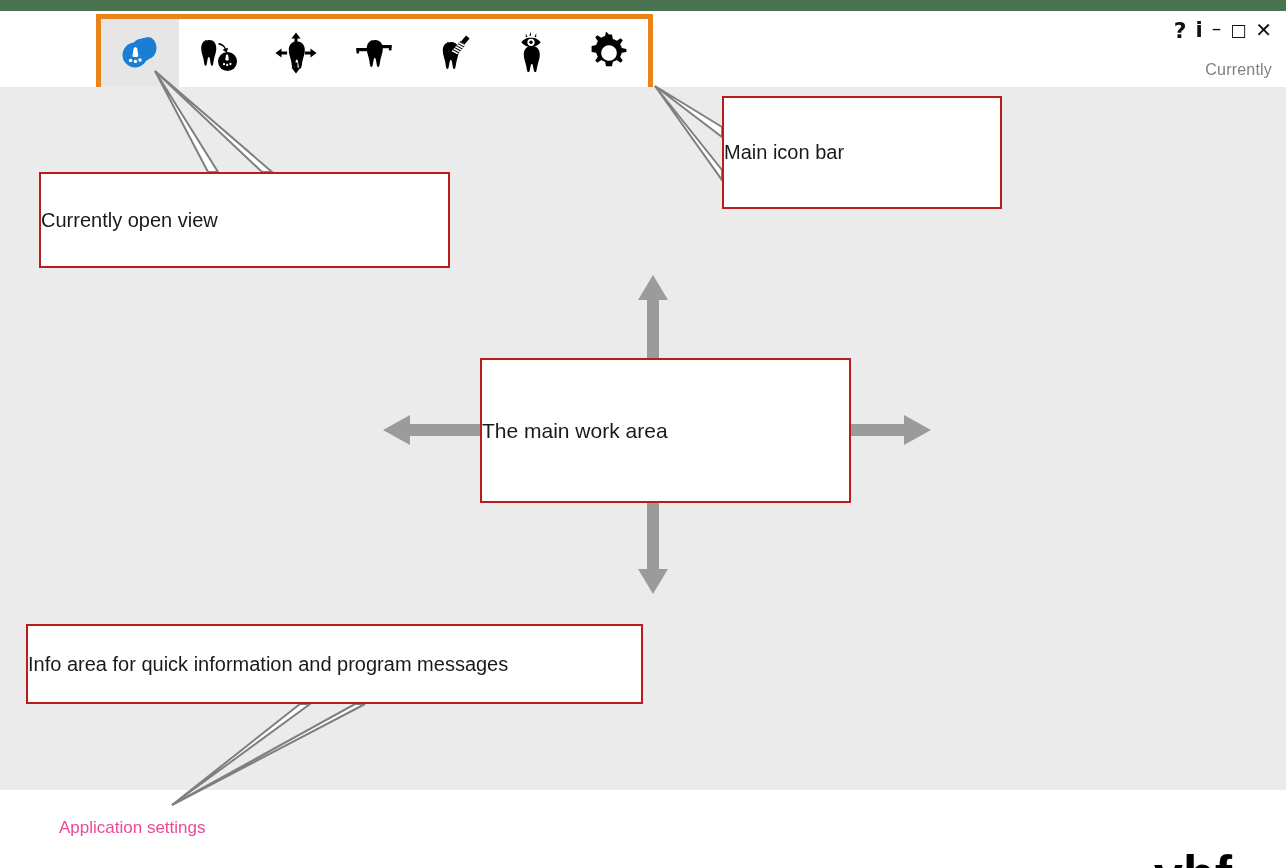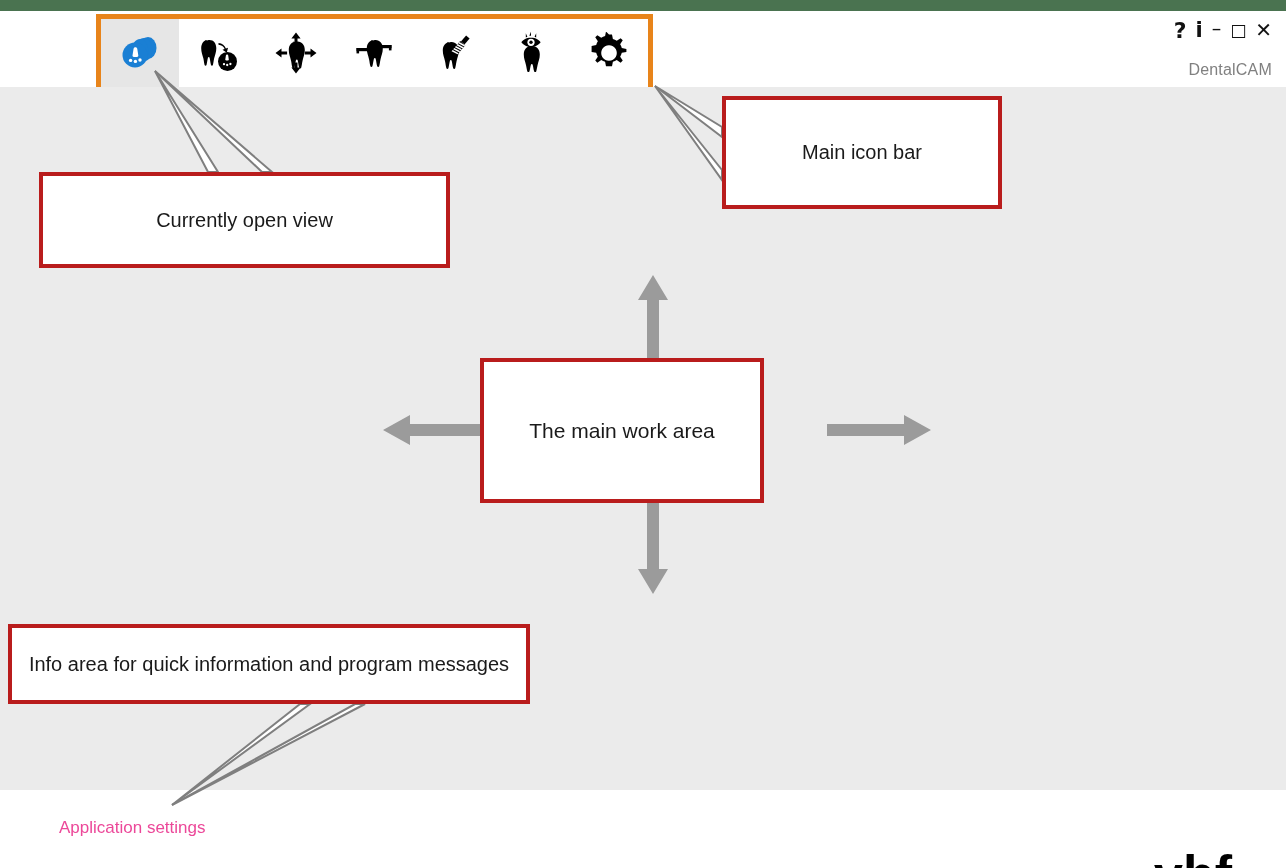--- a/index.html
+++ b/index.html
@@ -110,37 +110,36 @@
     left: 0; top: 0;
     width: 1286px;
     height: 868px;
     pointer-events: none;
   }
 
   
   .callout {
     position: absolute;
     background: #ffffff;
-    border: 4px solid #b91c1c;
+    border: 2px solid #b91c1c;
     box-sizing: border-box;
     display: flex;
     align-items: center;
-    justify-content: center;
     color: #1a1a1a;
     font-family: "Liberation Sans Narrow", "Liberation Sans", sans-serif;
     font-stretch: condensed;
     font-size: 20px;
     z-index: 3;
   }
   .callout-text { white-space: nowrap; }
 
   #callout-currently-open-view { left: 39px;  top: 172px; width: 411px; height: 96px; }
   #callout-main-icon-bar       { left: 722px; top: 96px;  width: 280px; height: 113px; }
-  #callout-main-work-area      { left: 480px; top: 358px; width: 284px; height: 145px; font-size: 21px; }
-  #callout-info-area           { left: 8px;  top: 624px; width: 522px; height: 80px; }
+  #callout-main-work-area      { left: 480px; top: 358px; width: 371px; height: 145px; font-size: 21px; }
+  #callout-info-area           { left: 26px;  top: 624px; width: 617px; height: 80px; }
 
   
   .bottom-caption {
     position: absolute;
     left: 59px; top: 818px;
     font-family: "Liberation Sans", sans-serif;
     font-size: 17px;
     color: #ec4899;
   }
 
@@ -276,21 +275,21 @@
   </div>
 
   <div class="win-controls">
     <span class="win-btn help">?</span>
     <span class="win-btn info">i</span>
     <span class="win-btn min">–</span>
     <span class="win-btn max">□</span>
     <span class="win-btn close">✕</span>
   </div>
 
-  <div class="product-name">DentalCAM</div>
+  <div class="product-name">Currently</div>
 </div>
 
 <div class="work-canvas"></div>
 
 <svg class="overlay" viewBox="0 0 1286 868">
 
   <polygon points="155,71 218,172 208,172" fill="#ffffff" stroke="#7f7f7f" stroke-width="2"></polygon>
   <polygon points="155,71 272,172 262,172" fill="#ffffff" stroke="#7f7f7f" stroke-width="2"></polygon>
 
   <polygon points="655,86 722,137 722,127" fill="#ffffff" stroke="#7f7f7f" stroke-width="2"></polygon>

